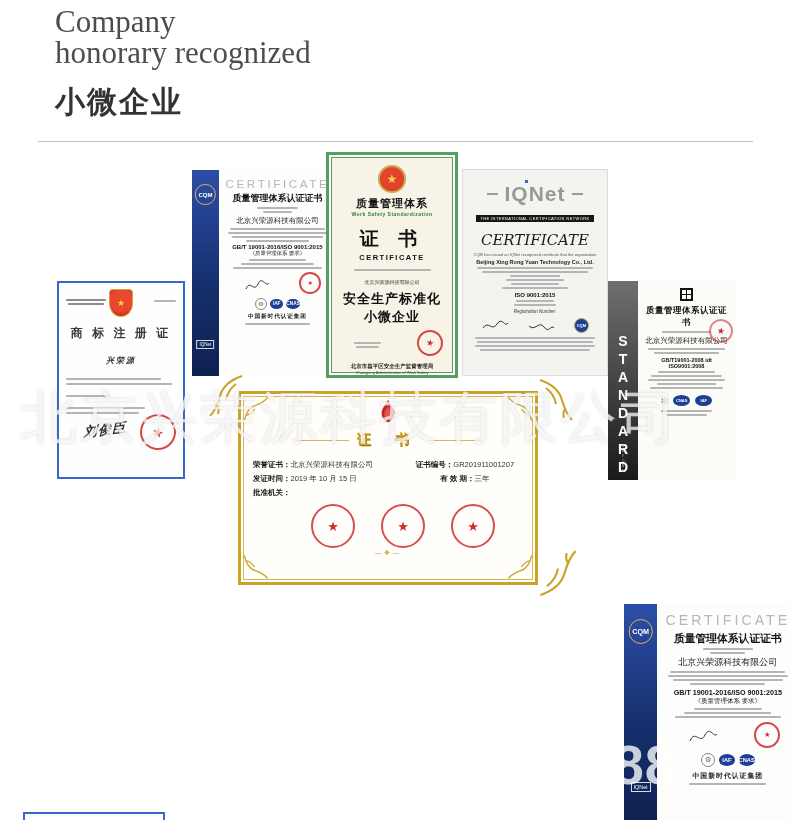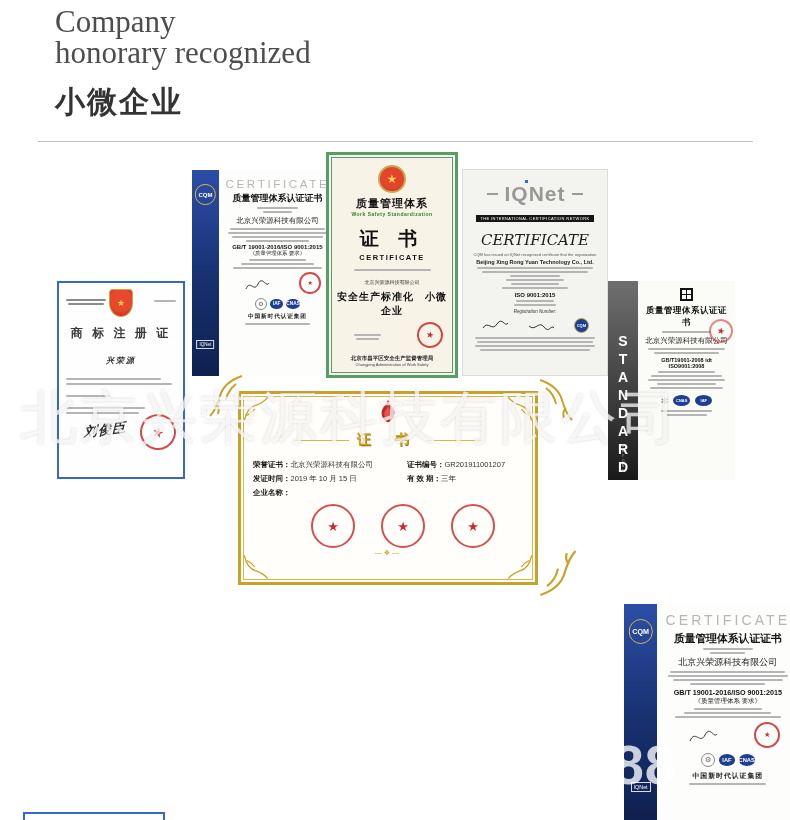--- a/index.html
+++ b/index.html
@@ -52,21 +52,21 @@
                  box-shadow:inset 0 0 0 2px #fff, inset 0 0 0 3px #55a05e; background:#f7f3e7;
                  text-align:center; padding:10px 8px 5px; }
   .saf-emblem { width:28px; height:28px; margin:0 auto 3px; border-radius:50%;
                 background:radial-gradient(circle at 50% 45%, #e2442c 0 60%, #b81f10 100%);
                 border:2px solid #caa94e; color:#ffd24a; font-size:12px; line-height:25px; }
   .saf-org { font-weight:bold; font-size:11px; color:#161616; letter-spacing:1px; margin-top:2px; }
   .saf-org-en { font-size:5px; font-weight:bold; color:#2e7d32; letter-spacing:.5px; }
   .saf-title { font-size:19px; font-weight:bold; letter-spacing:7px; color:#111; margin-top:9px; }
   .saf-title-en { font-size:7.5px; font-weight:bold; letter-spacing:1.5px; color:#111; margin-top:1px; }
   .saf-co { font-size:5px; color:#333; margin-top:8px; }
-  .saf-grade { font-size:10px; font-weight:bold; color:#111; margin-top:5px; letter-spacing:1px; }
+  .saf-grade { font-size:13px; font-weight:bold; color:#111; margin-top:5px; letter-spacing:1px; }
   .saf-valid { position:relative; height:26px; margin-top:8px; }
   .saf-seal { width:26px; height:26px; right:4px; top:-4px; font-size:9px; transform:rotate(12deg); }
   .saf-footer-zh { font-size:5.5px; font-weight:bold; color:#222; margin-top:3px; }
   .saf-footer-en { font-size:4px; color:#444; }
 
   
   #cert-iqnet { left:462px; top:169px; width:146px; height:207px; background:#f3f3f0;
                 border:1px solid #dcdcd8; text-align:center; padding:12px 9px 6px; }
   .iq-logo-row { display:flex; align-items:center; justify-content:center; gap:6px; }
   .iq-dash { width:11px; height:2px; background:#9a9a9a; }
@@ -126,21 +126,21 @@
                  text-align:center; padding:5px 12px; z-index:2; }
   .ht-corner { position:absolute; width:26px; height:26px; color:#c9a227; }
   .ht-flame { margin:0 auto; width:22px; height:26px; }
   .ht-title { font-size:27px; font-weight:bold; letter-spacing:9px; color:#d7a51c;
               text-shadow:.5px .5px 0 #8a6a10; margin-top:1px; white-space:nowrap; }
   .ht-sub-row { display:flex; align-items:center; justify-content:center; gap:8px; margin-top:2px; }
   .ht-sub-line { width:55px; height:1px; background:#d8b94e; }
   .ht-sub { font-size:14px; font-weight:bold; color:#d7a51c; letter-spacing:10px; text-shadow:.5px .5px 0 #8a6a10; }
   .ht-fields { display:flex; text-align:left; margin-top:7px; }
   .ht-col-l { width:57%; }
-  .ht-col-r { width:43%; }
+  .ht-col-r { width:43%;text-align:center; }
   .ht-frow { font-size:7.5px; color:#333; margin:4px 0; white-space:nowrap; }
   .ht-frow b { color:#1a1a1a; }
   .ht-seals { display:flex; gap:26px; margin:2px 0 0 58px; }
   .ht-seal { position:relative; width:44px; height:44px; border:2px solid rgba(204,34,34,.8); border-radius:50%;
              color:#cc2b2b; font-size:13px; display:flex; align-items:center; justify-content:center; flex:none; }
   .ht-bottom-orn { color:#c9a227; font-size:7px; letter-spacing:2px; margin-top:1px; }
 
   
   .flourish { position:absolute; z-index:1; color:#c9a227; }
   #wm-company { position:absolute; left:20px; top:380px; z-index:6; font-size:57px; letter-spacing:3px;
@@ -362,21 +362,21 @@
     </svg>
   <div class="ht-sub-row">
     <span class="ht-sub-line"></span>
     <span class="ht-sub">证 书</span>
     <span class="ht-sub-line"></span>
   </div>
   <div class="ht-fields">
     <div class="ht-col-l">
       <div class="ht-frow"><b>荣誉证书：</b><span>北京兴荣源科技有限公司</span></div>
       <div class="ht-frow"><b>发证时间：</b><span>2019 年 10 月 15 日</span></div>
-      <div class="ht-frow"><b>企业名称：</b></div>
+      <div class="ht-frow"><b>批准机关：</b></div>
     </div>
     <div class="ht-col-r">
       <div class="ht-frow"><b>证书编号：</b><span>GR201911001207</span></div>
       <div class="ht-frow"><b>有 效 期：</b><span>三年</span></div>
     </div>
   </div>
   <div class="ht-seals">
     <div class="ht-seal">
         <span>★</span>
       </div>

